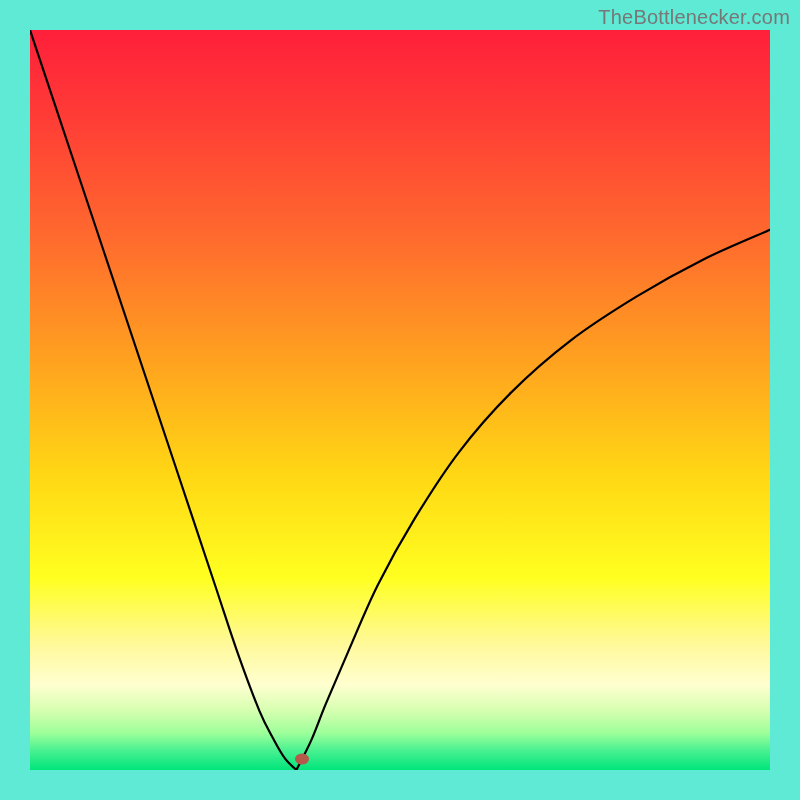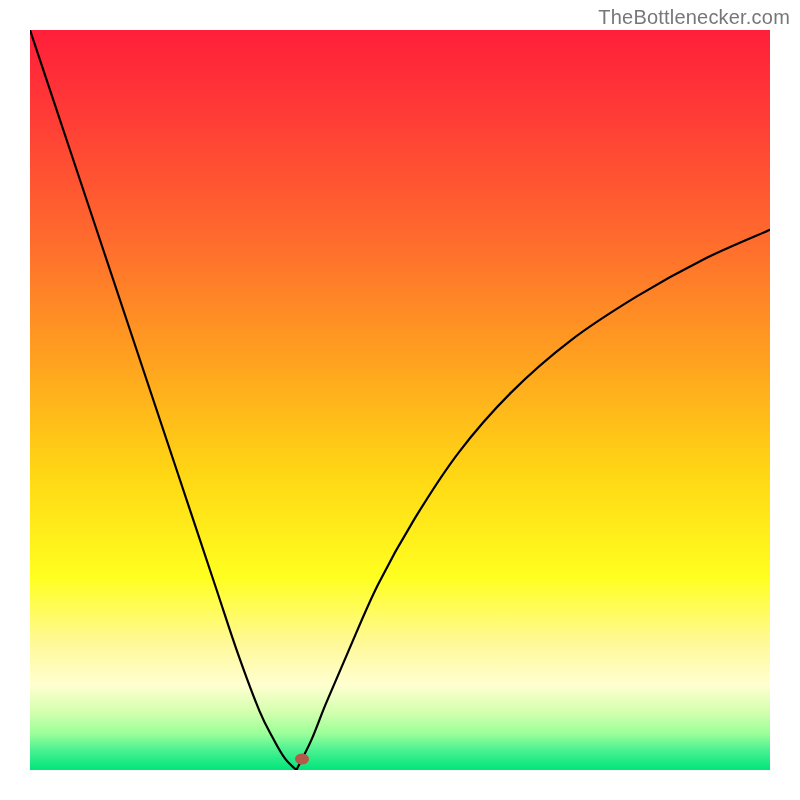--- a/index.html
+++ b/index.html
@@ -10,21 +10,21 @@
     background: #000;
     overflow: hidden;
     font-family: Arial, Helvetica, sans-serif;
   }
   .frame {
     position: absolute;
     left: 0;
     top: 0;
     width: 800px;
     height: 800px;
-    background: #ffffff;
+    background: #5eead4;
   }
   .plot-area {
     position: absolute;
     left: 30px;
     top: 30px;
     width: 740px;
     height: 740px;
     overflow: hidden;
   }
   .gradient {

